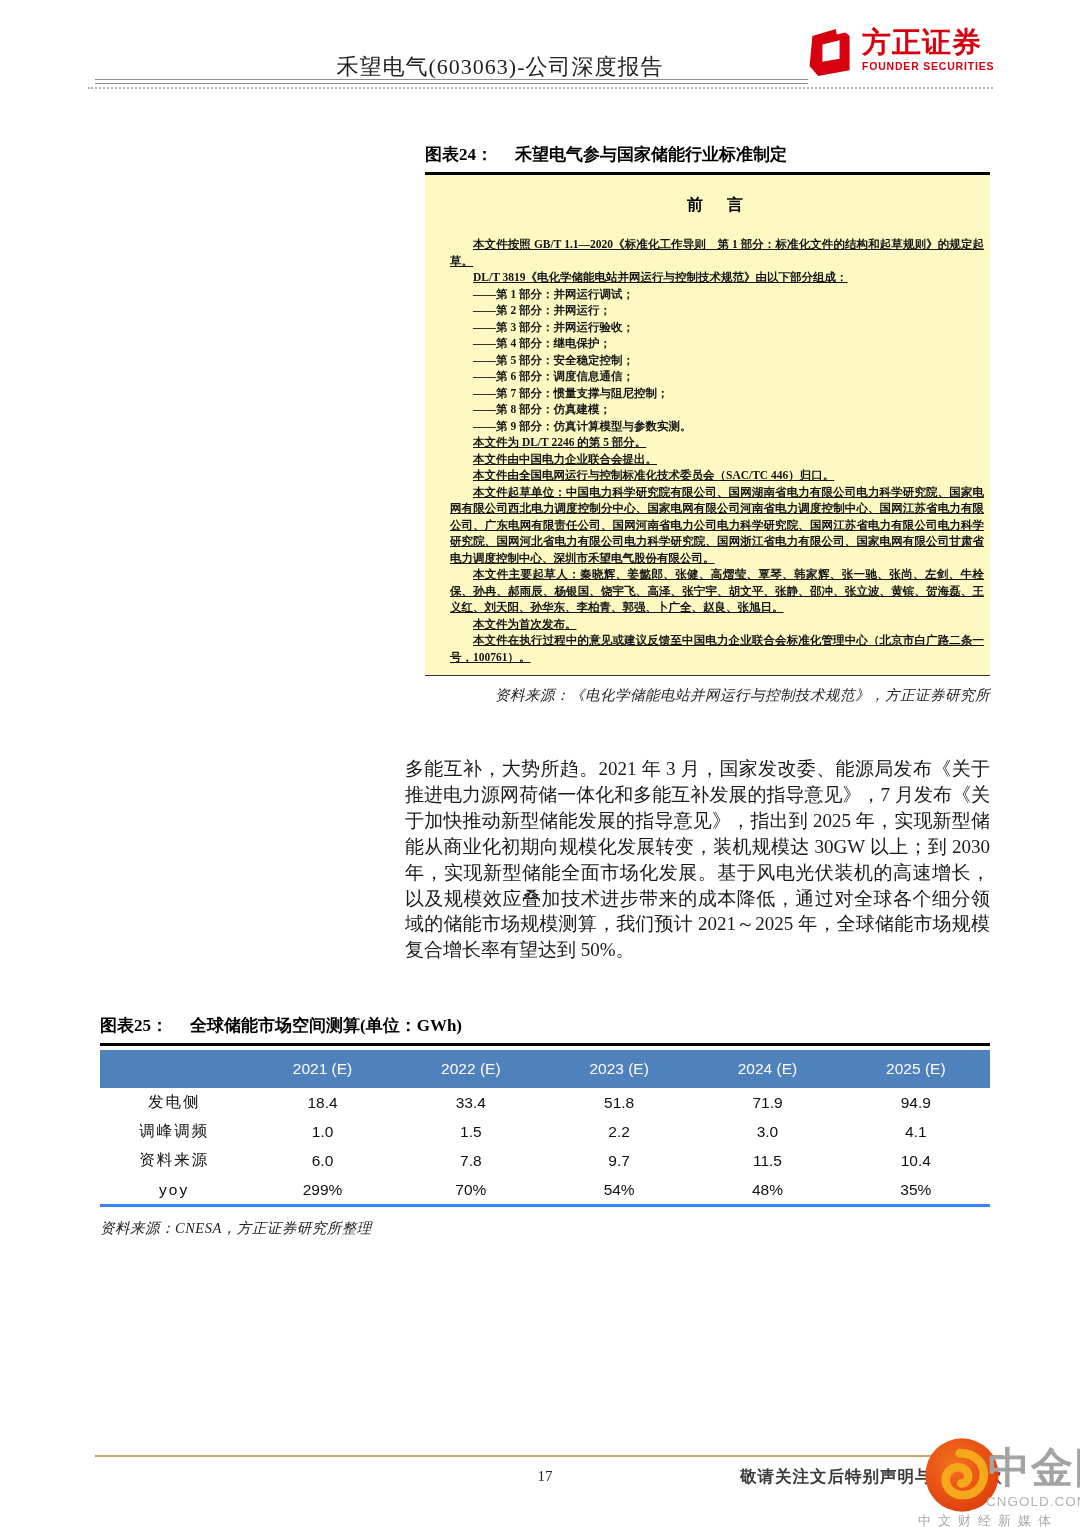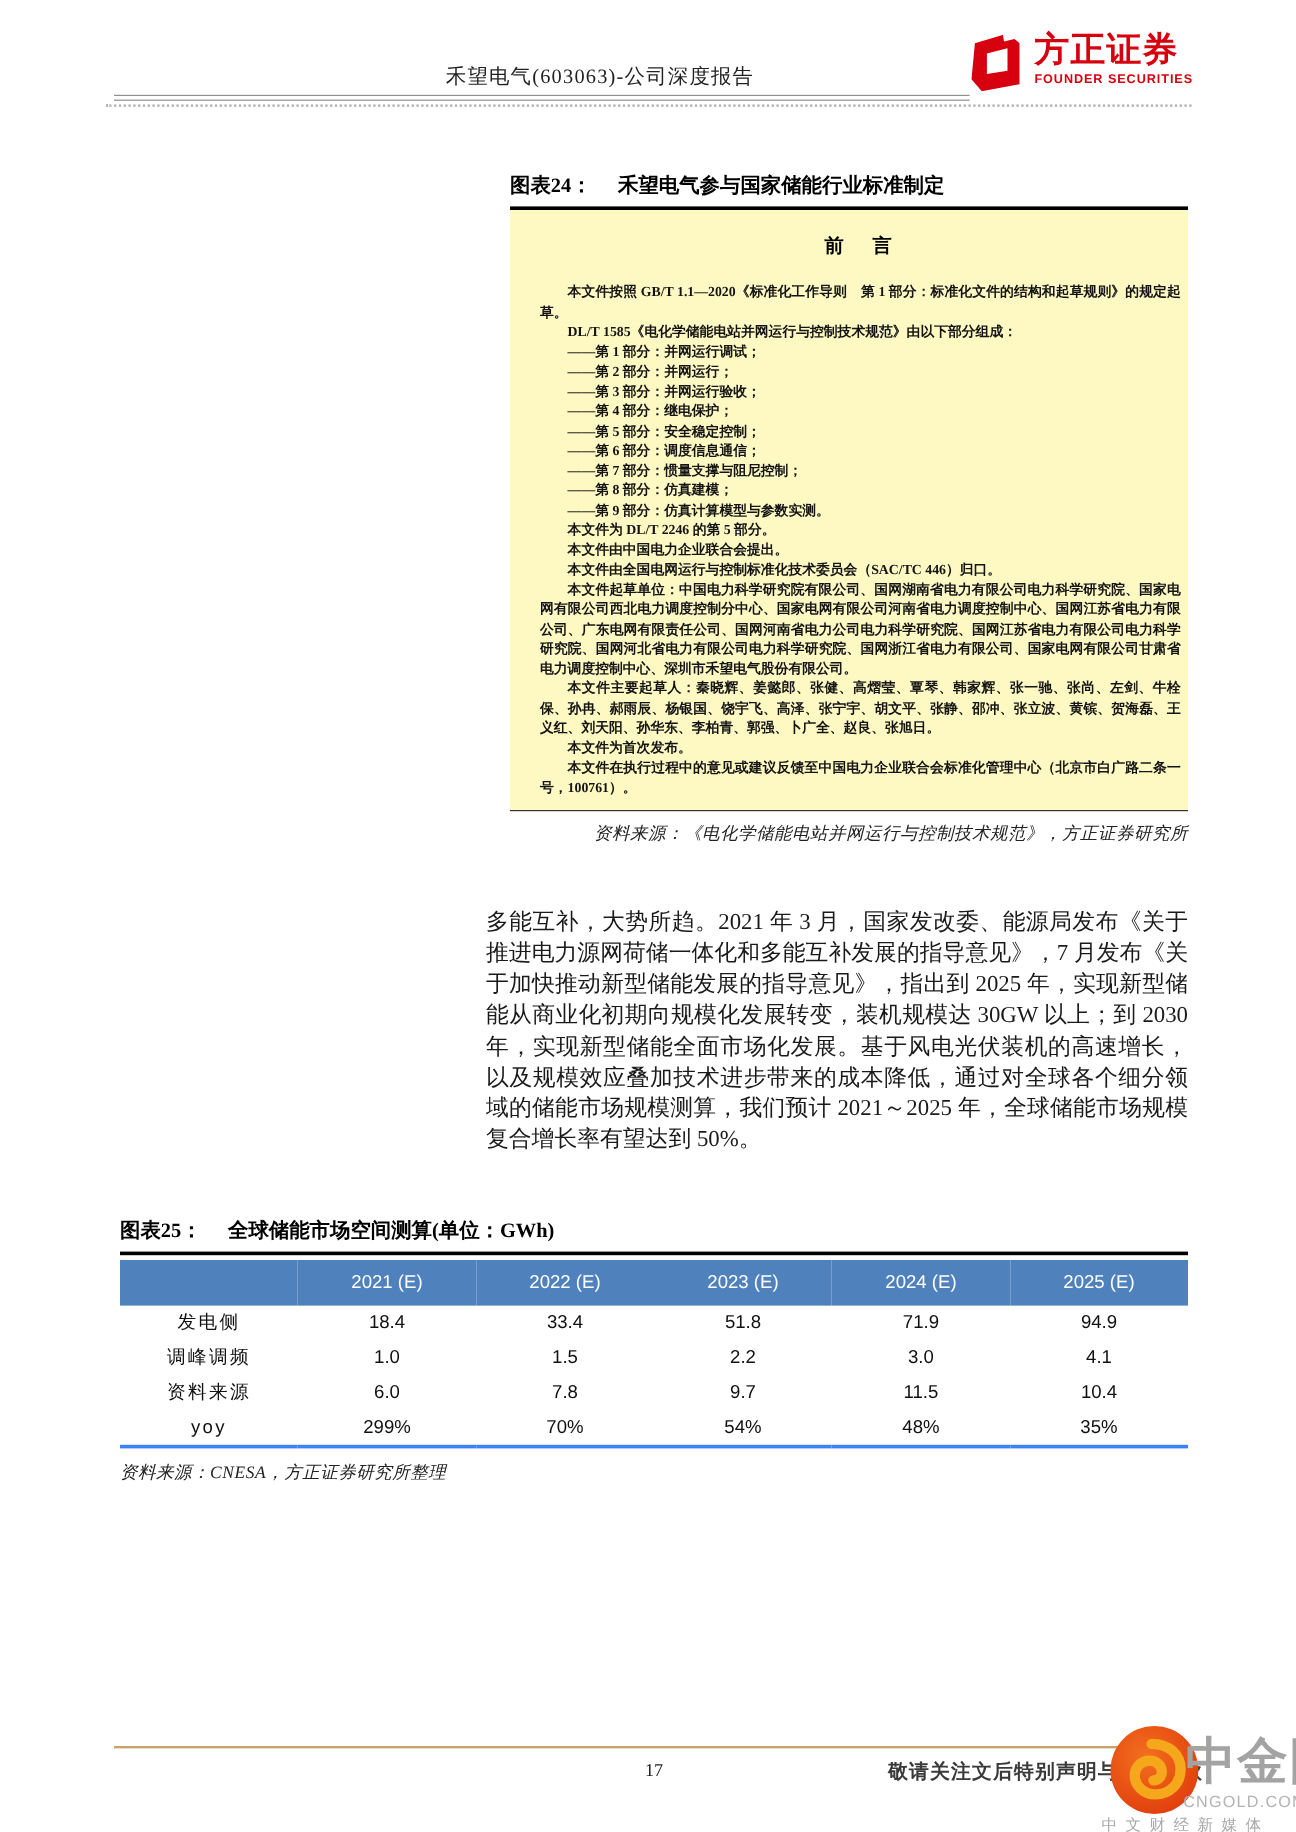--- a/index.html
+++ b/index.html
@@ -1,21 +1,21 @@
 <!DOCTYPE html>
 <html><head>
 <meta charset="utf-8">
 <style>
   html,body{margin:0;padding:0;background:#fff;}
   .page{position:relative;width:1080px;height:1527px;background:#fff;overflow:hidden;
         font-family:"Liberation Serif", serif;color:#111;}
 
   
   .report-title{position:absolute;top:52px;left:0;width:1000px;text-align:center;
-    font-size:17px;color:#222;letter-spacing:1px;}
+    font-size:22px;color:#222;letter-spacing:1px;}
   .brand{position:absolute;top:26px;left:808px;width:190px;display:flex;align-items:flex-start;}
   .brand-icon{width:46px;height:50px;margin-right:8px;}
   .brand-text{display:flex;flex-direction:column;}
   .brand-cn{font-family:"Liberation Sans",sans-serif;font-weight:bold;font-size:29px;
     color:#d7000f;line-height:32px;letter-spacing:1px;white-space:nowrap;}
   .brand-en{font-family:"Liberation Sans",sans-serif;font-weight:bold;font-size:10.5px;
     color:#d7000f;letter-spacing:0.8px;margin-top:2px;white-space:nowrap;}
   .header-rule{position:absolute;top:79px;left:95px;width:713px;height:3px;
     border-top:1px solid #8f8f8f;border-bottom:1px solid #8f8f8f;}
   .dotted-rule{position:absolute;top:87px;left:88px;width:905px;height:0;
@@ -28,21 +28,21 @@
   .rule-thin{height:1px;background:#333;}
   .source{font-style:italic;font-size:14.5px;line-height:26px;color:#222;letter-spacing:0.5px;}
 
   .fig24{position:absolute;left:425px;top:143px;width:565px;}
   .fig24 .rule-thick{margin-top:6px;}
   .doc{background:#fef9c3;padding:14px 6px 10px 25px;min-height:455px;}
   .doc-heading{text-align:center;font-weight:bold;font-size:16px;letter-spacing:4px;
     margin:6px 0 20px 0;color:#000;}
   .doc-p{margin:0;font-size:11.5px;font-weight:bold;line-height:16.5px;color:#141414;
     text-align:justify;}
-  .doc-p.indent{text-indent:2em;}
+  .doc-p.indent{text-indent:2em;text-decoration:underline;}
   .doc-p.dash{margin-left:2em;}
   .fig24 .source{margin-top:6px;text-align:right;}
 
   
   .body-par{position:absolute;left:405px;top:756px;width:585px;font-size:19px;
     line-height:25.9px;text-align:justify;color:#1a1a1a;}
 
   
   .fig25{position:absolute;left:100px;top:1014px;width:890px;}
   .fig25 .rule-thick{margin-top:6px;}
@@ -98,21 +98,21 @@
 
   <div class="fig24">
     <div class="fig-title">
       <span class="lbl">图表24：</span><span>禾望电气参与国家储能行业标准制定</span>
     </div>
     <div class="rule-thick"></div>
     <div class="doc">
       <div class="doc-heading">前　言</div>
       <div id="doc-body">
           <p class="doc-p indent">本文件按照 GB/T 1.1—2020《标准化工作导则　第 1 部分：标准化文件的结构和起草规则》的规定起草。</p>
-          <p class="doc-p indent">DL/T 1585《电化学储能电站并网运行与控制技术规范》由以下部分组成：</p>
+          <p class="doc-p indent">DL/T 3819《电化学储能电站并网运行与控制技术规范》由以下部分组成：</p>
           <p class="doc-p dash">——第 1 部分：并网运行调试；</p>
           <p class="doc-p dash">——第 2 部分：并网运行；</p>
           <p class="doc-p dash">——第 3 部分：并网运行验收；</p>
           <p class="doc-p dash">——第 4 部分：继电保护；</p>
           <p class="doc-p dash">——第 5 部分：安全稳定控制；</p>
           <p class="doc-p dash">——第 6 部分：调度信息通信；</p>
           <p class="doc-p dash">——第 7 部分：惯量支撑与阻尼控制；</p>
           <p class="doc-p dash">——第 8 部分：仿真建模；</p>
           <p class="doc-p dash">——第 9 部分：仿真计算模型与参数实测。</p>
           <p class="doc-p indent">本文件为 DL/T 2246 的第 5 部分。</p>

